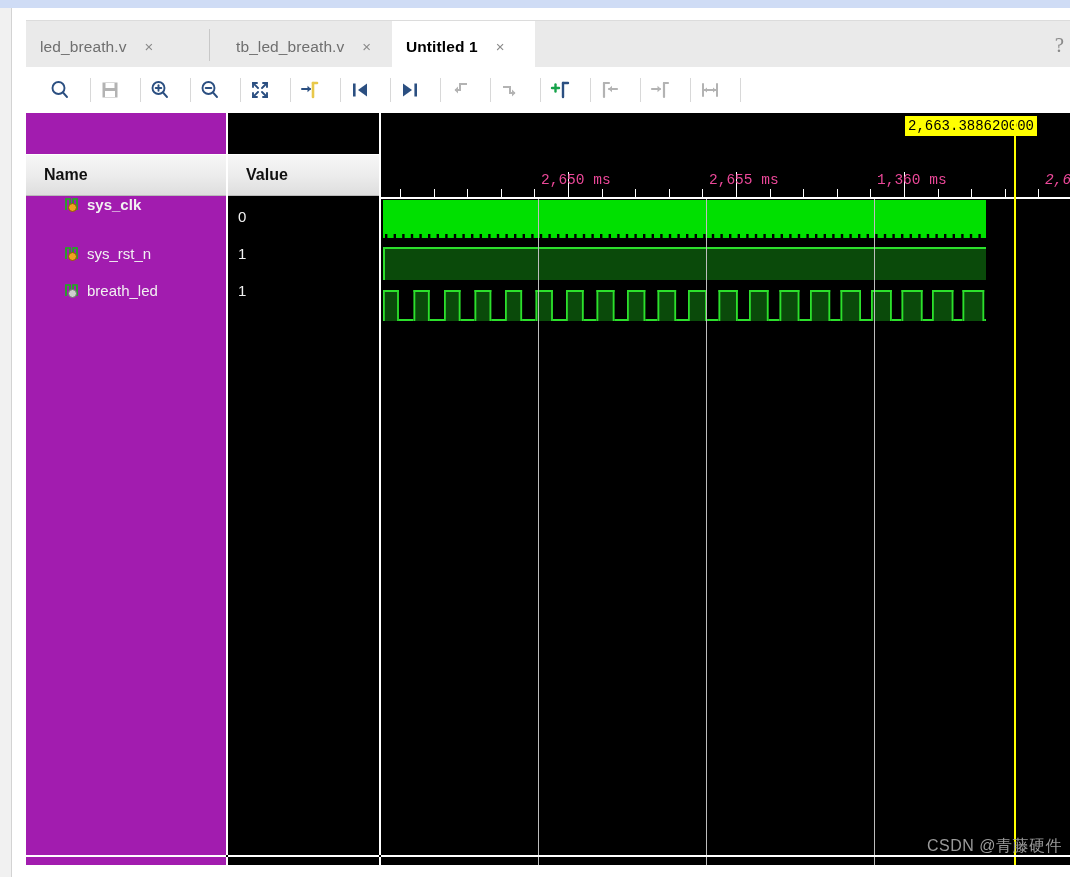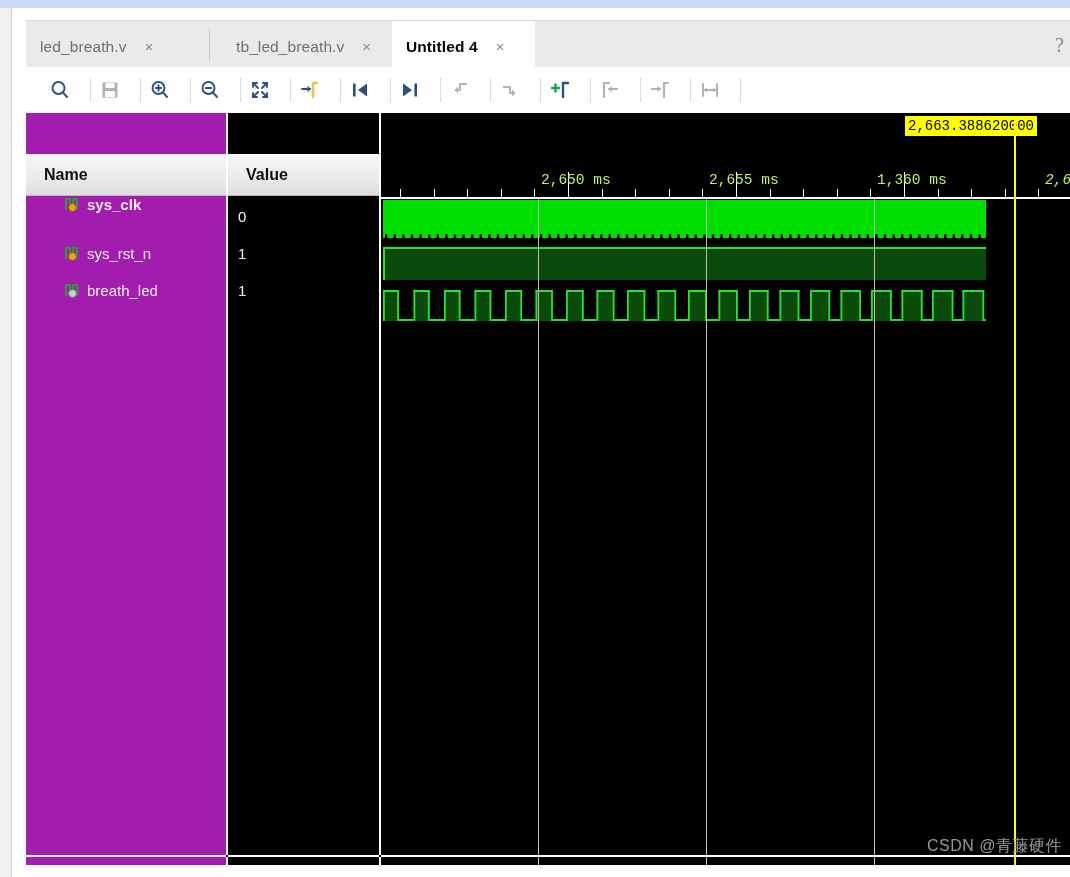--- a/index.html
+++ b/index.html
@@ -226,21 +226,21 @@
     width: 1px;
     background: #ffffff;
   }
   .ruler .tick.minor { height: 9px; }
   .ruler .tick.major { height: 26px; }
   .ruler .tlabel {
     position: absolute;
     bottom: 10px;
     font-family: "Liberation Mono", monospace;
     font-size: 14.5px;
-    color: #bef264;
+    color: #ec4899;
     white-space: nowrap;
     padding-left: 3px;
   }
   .ruler-base {
     position: absolute;
     left: 0; top: 84px;
     width: 689px; height: 2px;
     background: #ffffff;
   }
   .vcursor {
@@ -300,21 +300,21 @@
         <span class="tab-label">led_breath.v</span>
         <span class="tab-close">×</span>
       </div>
       <div class="tab-sep" style="left: 183px;"></div>
       <div class="tab" style="left: 196px; width: 196px;">
         <span class="tab-label">tb_led_breath.v</span>
         <span class="tab-close">×</span>
       </div>
       <div class="tab-sep" style="left: 405px;"></div>
       <div class="tab active" style="left: 366px; width: 143px;">
-        <span class="tab-label">Untitled 4</span>
+        <span class="tab-label">Untitled 1</span>
         <span class="tab-close">×</span>
       </div>
     </div>
 
   <div class="toolbar" id="toolbar">
       <div class="tool-div" style="left: 64px;"></div>
       <div class="tool-div" style="left: 114px;"></div>
       <div class="tool-div" style="left: 164px;"></div>
       <div class="tool-div" style="left: 214px;"></div>
       <div class="tool-div" style="left: 264px;"></div>

